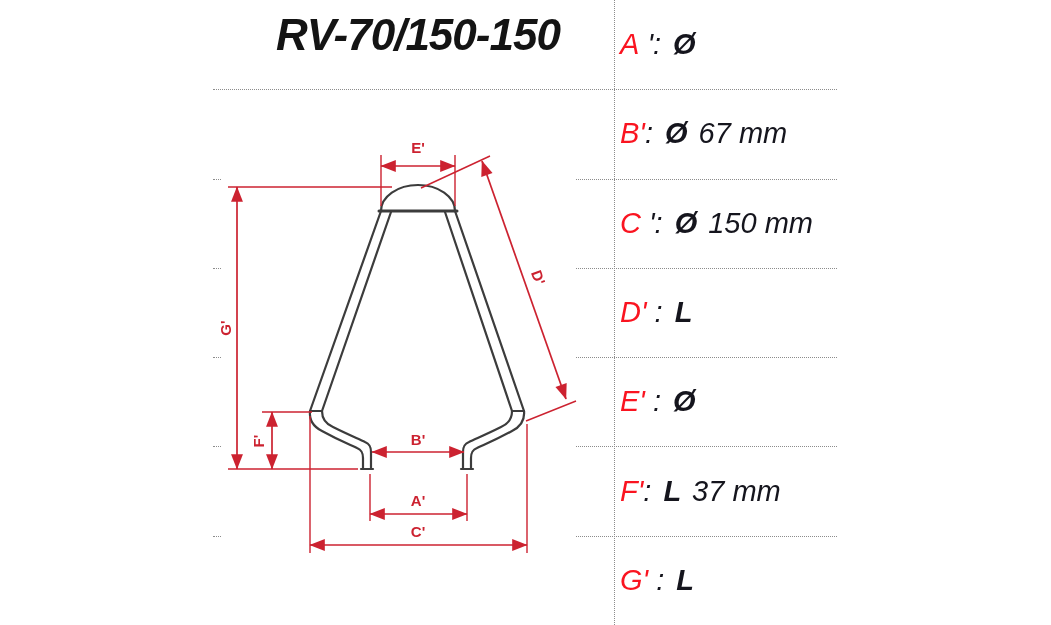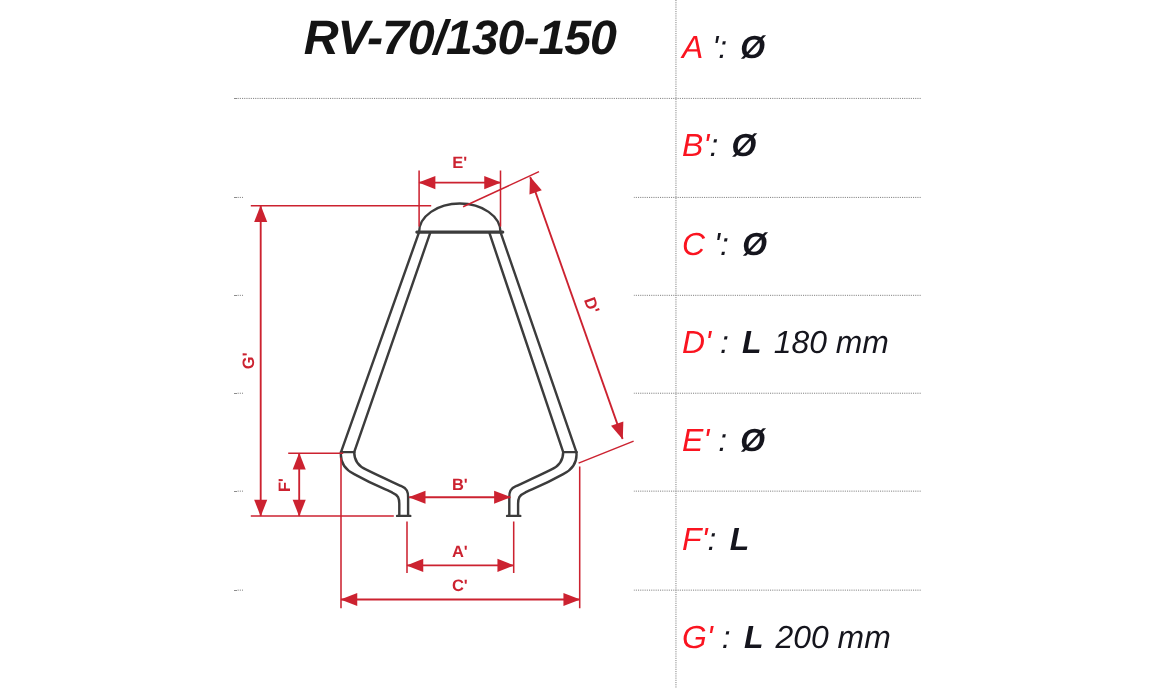--- a/index.html
+++ b/index.html
@@ -54,21 +54,21 @@
 <body>
 
 <div class="vline"></div>
 <div class="hline" style="top:89px"></div>
 <div class="hline" style="top:179px"></div>
 <div class="hline" style="top:268px"></div>
 <div class="hline" style="top:357px"></div>
 <div class="hline" style="top:446px"></div>
 <div class="hline" style="top:536px"></div>
 
-<div class="title">RV-70/130-150</div>
+<div class="title">RV-70/150-150</div>
 
 <svg class="drawing" width="615" height="625" viewBox="0 0 615 625">
   <defs>
     <marker id="arr" viewBox="0 0 10 8" refX="9.2" refY="4" markerWidth="10" markerHeight="8" orient="auto-start-reverse">
       <path d="M0.5,0.5 L9.5,4 L0.5,7.5 Z" fill="#cc2230"></path>
     </marker>
   </defs>
 
   <rect x="221" y="92" width="355" height="531" fill="#ffffff"></rect>
 
@@ -144,41 +144,42 @@
 <div class="specs">
   <div class="spec-row">
     <span class="spec-red">A</span>
       <span class="spec-sep"> ': </span>
       <span class="spec-prefix">Ø</span>
   </div>
   <div class="spec-row">
     <span class="spec-red">B'</span>
       <span class="spec-sep">: </span>
       <span class="spec-prefix">Ø</span>
+      <span>67 mm</span>
   </div>
   <div class="spec-row">
     <span class="spec-red">C</span>
       <span class="spec-sep"> ': </span>
       <span class="spec-prefix">Ø</span>
+      <span>150 mm</span>
   </div>
   <div class="spec-row">
     <span class="spec-red">D'</span>
       <span class="spec-sep"> : </span>
       <span class="spec-prefix">L</span>
-      <span>180 mm</span>
   </div>
   <div class="spec-row">
     <span class="spec-red">E'</span>
       <span class="spec-sep"> : </span>
       <span class="spec-prefix">Ø</span>
   </div>
   <div class="spec-row">
     <span class="spec-red">F'</span>
       <span class="spec-sep">: </span>
       <span class="spec-prefix">L</span>
+      <span>37 mm</span>
   </div>
   <div class="spec-row">
     <span class="spec-red">G'</span>
       <span class="spec-sep"> : </span>
       <span class="spec-prefix">L</span>
-      <span>200 mm</span>
   </div>
 </div>
 
 </body></html>

